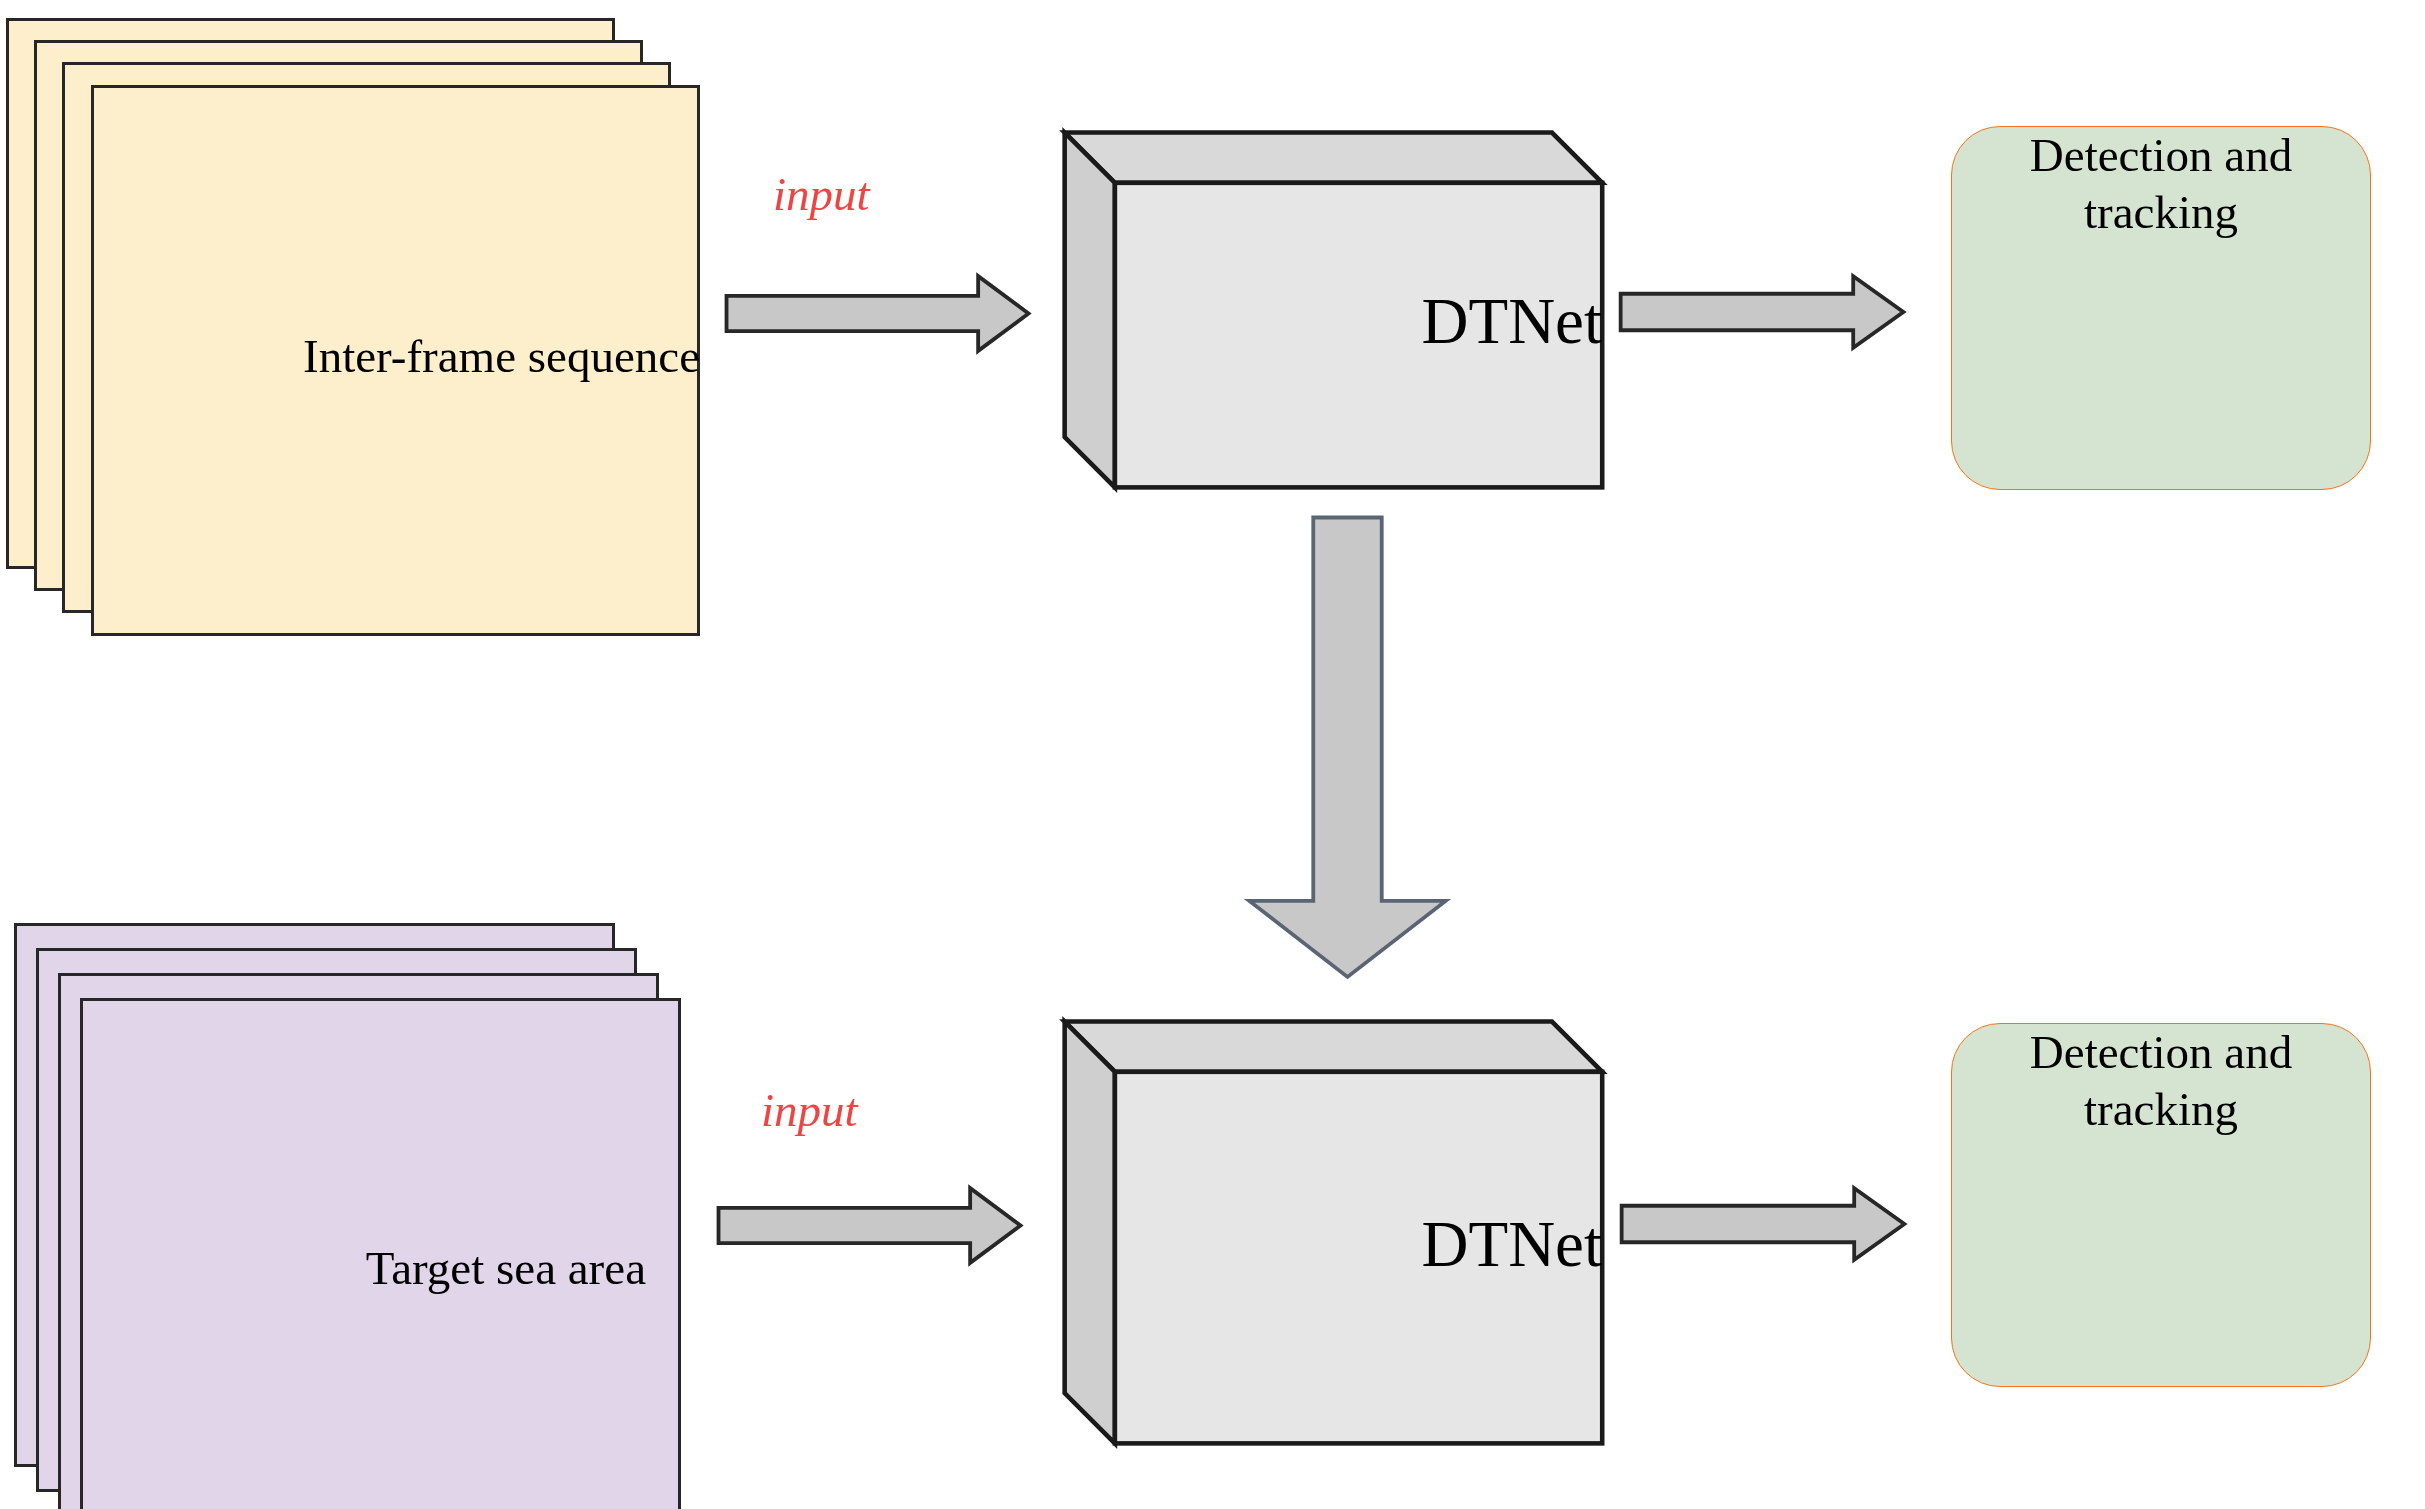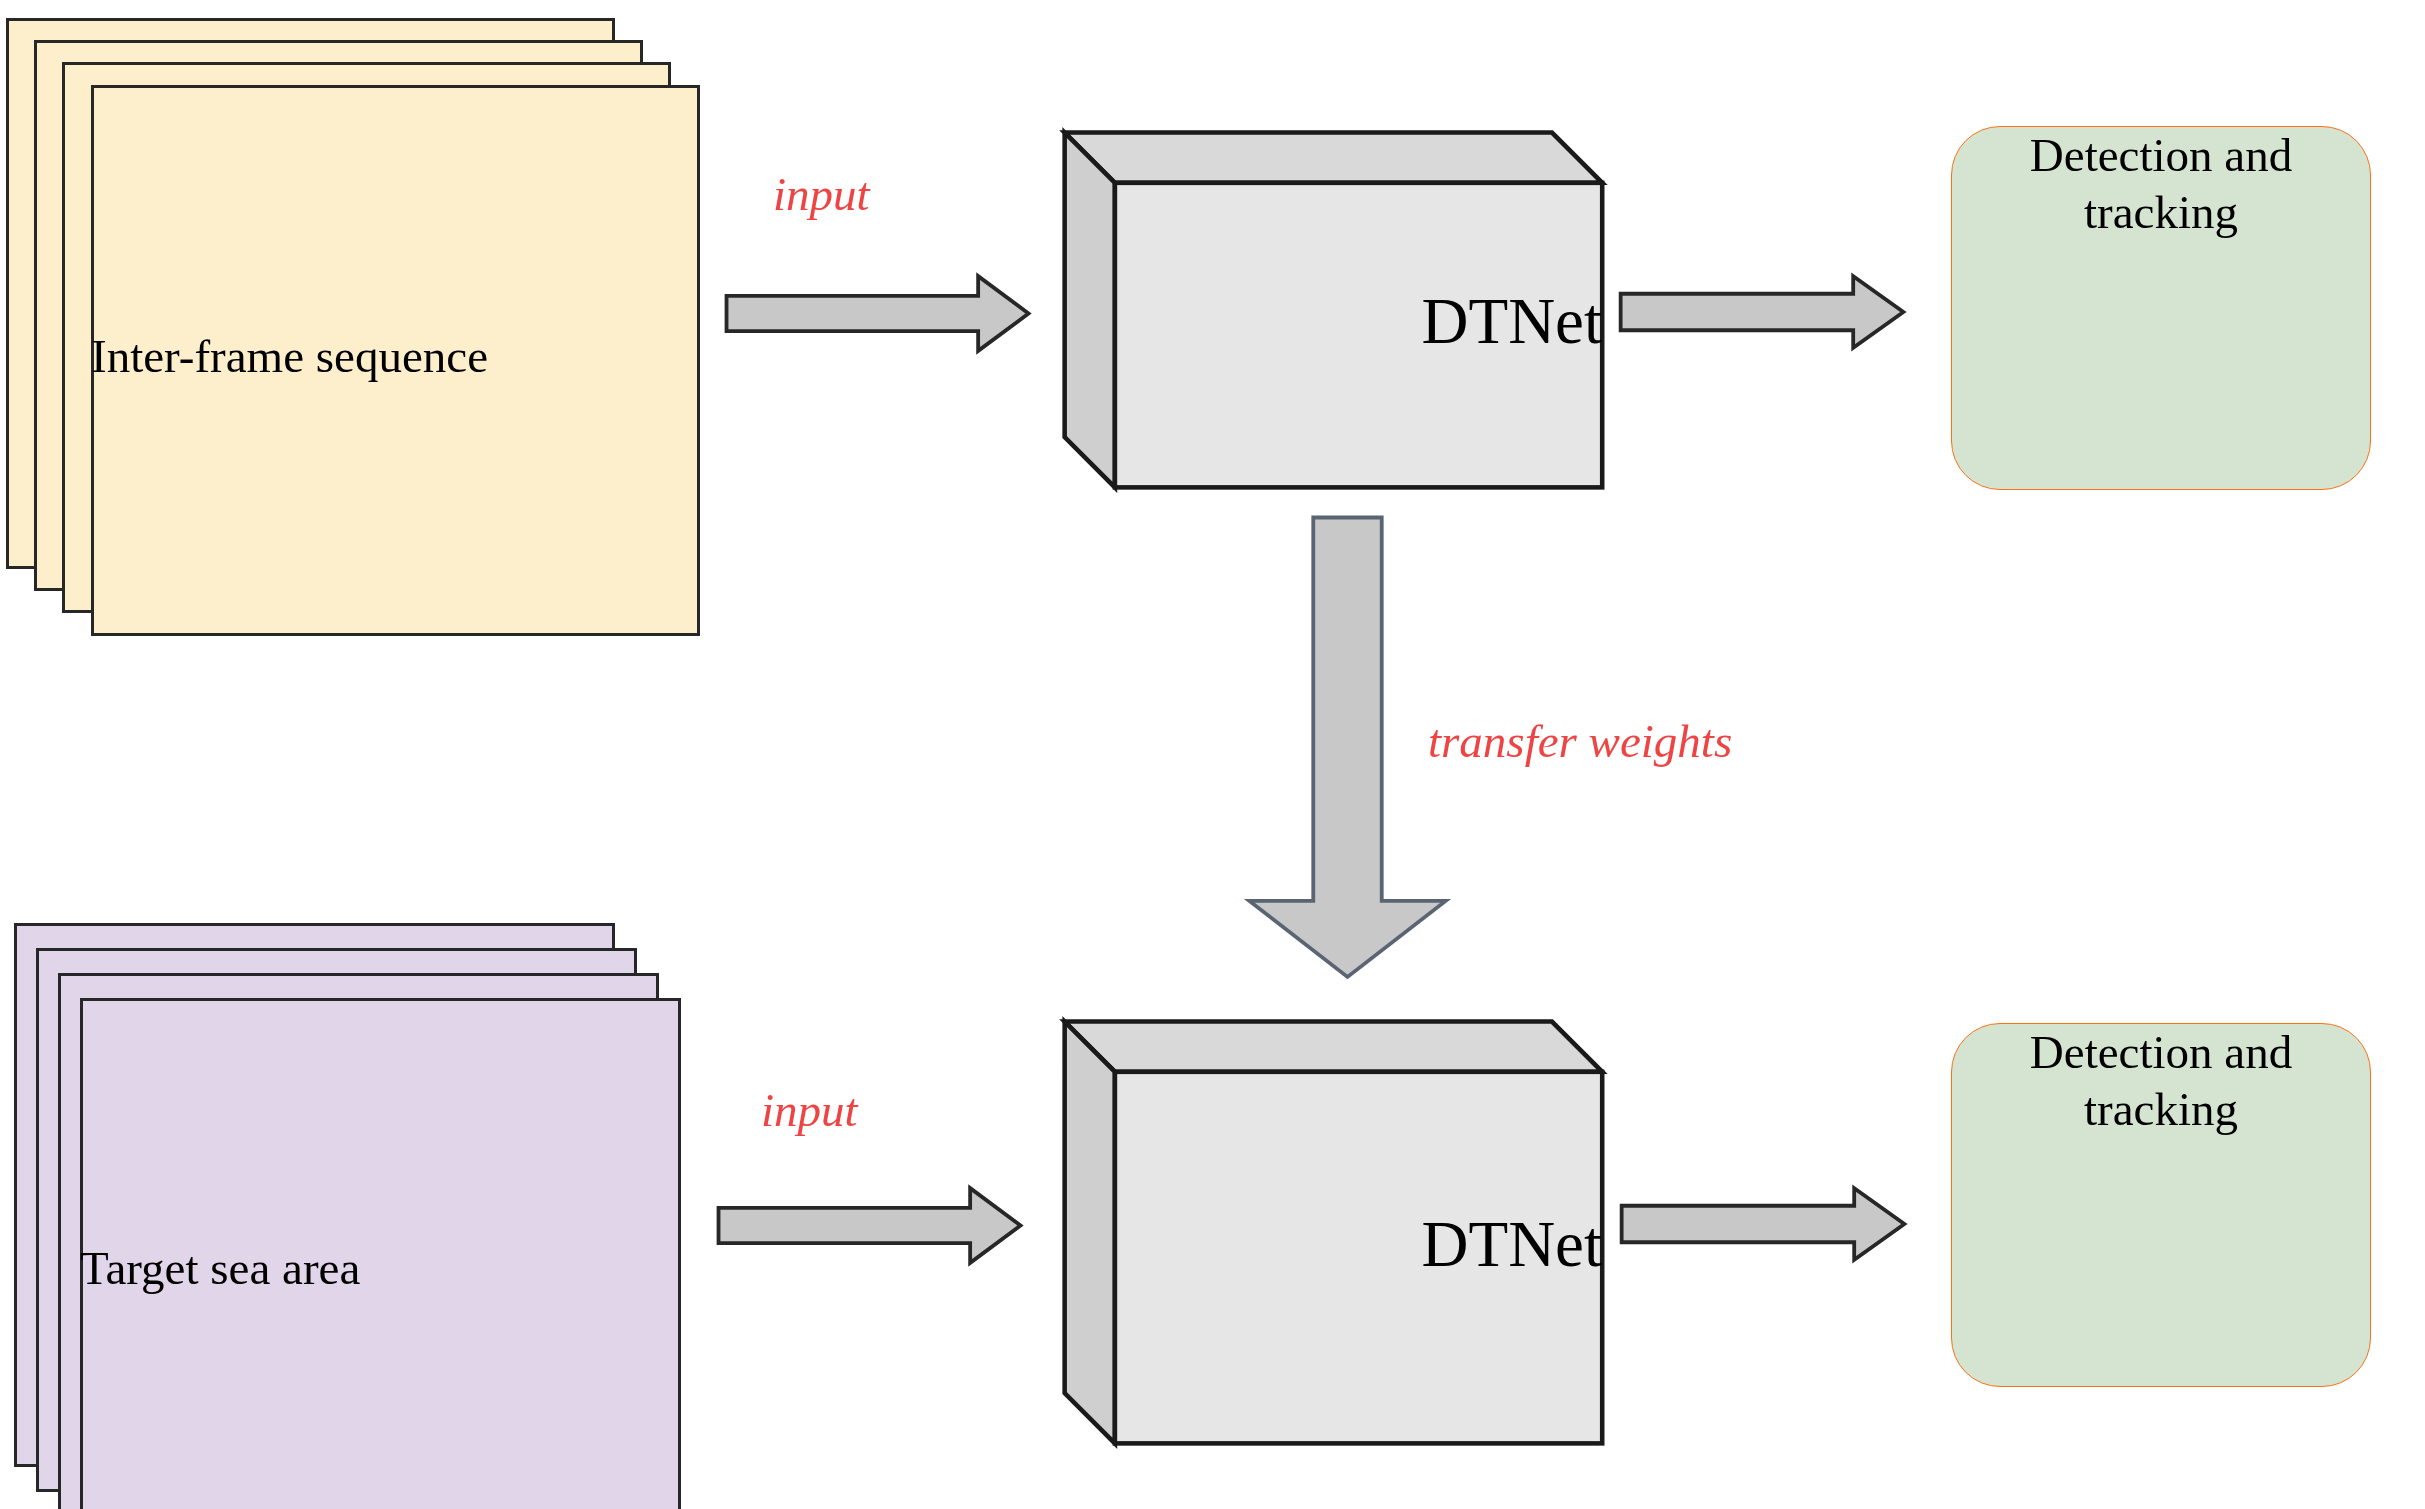--- a/index.html
+++ b/index.html
@@ -26,21 +26,21 @@
     position: absolute;
     box-sizing: border-box;
     border: 3px solid #272727;
   }
   .sheet-yellow { background: #fdeecc; }
   .sheet-purple { background: #e1d5e9; }
 
   .stack-label {
     position: absolute;
     width: 100%;
-    text-align: left;
+    text-align: right;
     color: #000000;
     white-space: nowrap;
     pointer-events: none;
   }
 
   
   .cuboid {
     position: absolute;
   }
   .cuboid svg {
@@ -129,21 +129,20 @@
       <div>tracking</div>
     </div>
   </div>
 
   <div class="arrow" style="left:1246px; top:516px; width:203px; height:464px;">
     <svg width="203" height="464" viewBox="0 0 266 610">
       <polygon points="88,2 178,2 178,506 262,506 133,606 4,506 88,506" fill="#c8c8c8" stroke="#5a6473" stroke-width="5" stroke-linejoin="miter"></polygon>
     </svg>
   </div>
 
-  <div class="free-text" style="left:1428px; top:714px; font-size:47px;">transfer weights</div>
 
   <div class="stack" style="left:0px; top:883px; width:685px; height:627px;">
     <div class="sheet sheet-purple" style="left:13.7px; top:40px;  width:601px; height:544px;"></div>
     <div class="sheet sheet-purple" style="left:36px; top:65px;  width:601px; height:544px;"></div>
     <div class="sheet sheet-purple" style="left:58px; top:90px; width:601px; height:544px;"></div>
     <div class="sheet sheet-purple" style="left:80px; top:115px; width:601px; height:544px;"></div>
     <div class="stack-label" style="left:80px; top:358px; width:566px; font-size:47px;">Target sea area</div>
   </div>
 
   <div class="free-text" style="left:761px; top:1083px; font-size:47px;">input</div>

